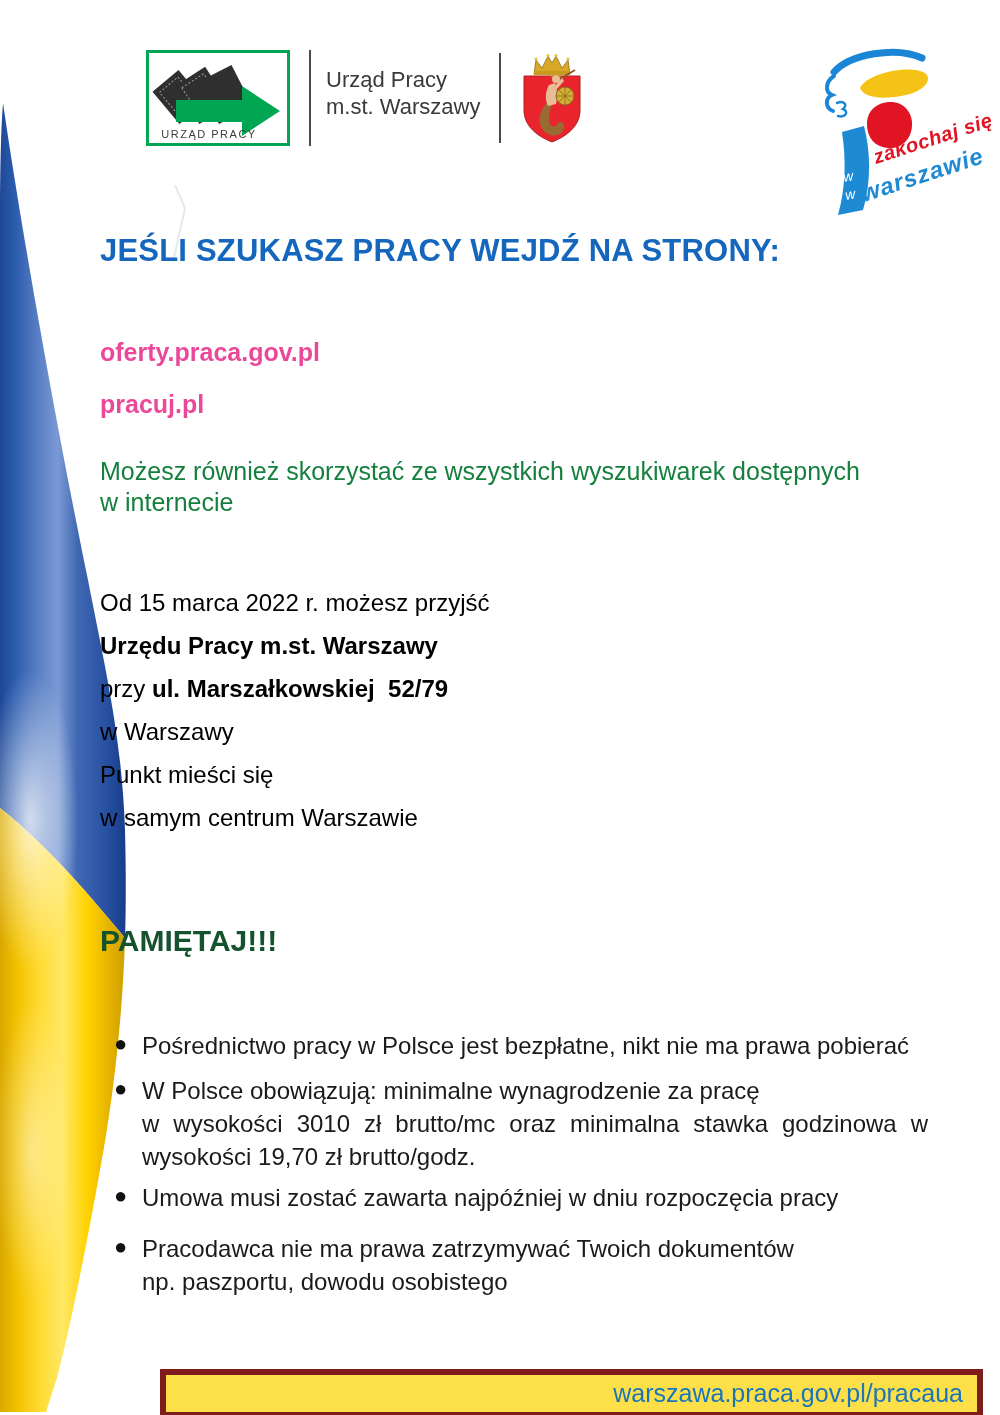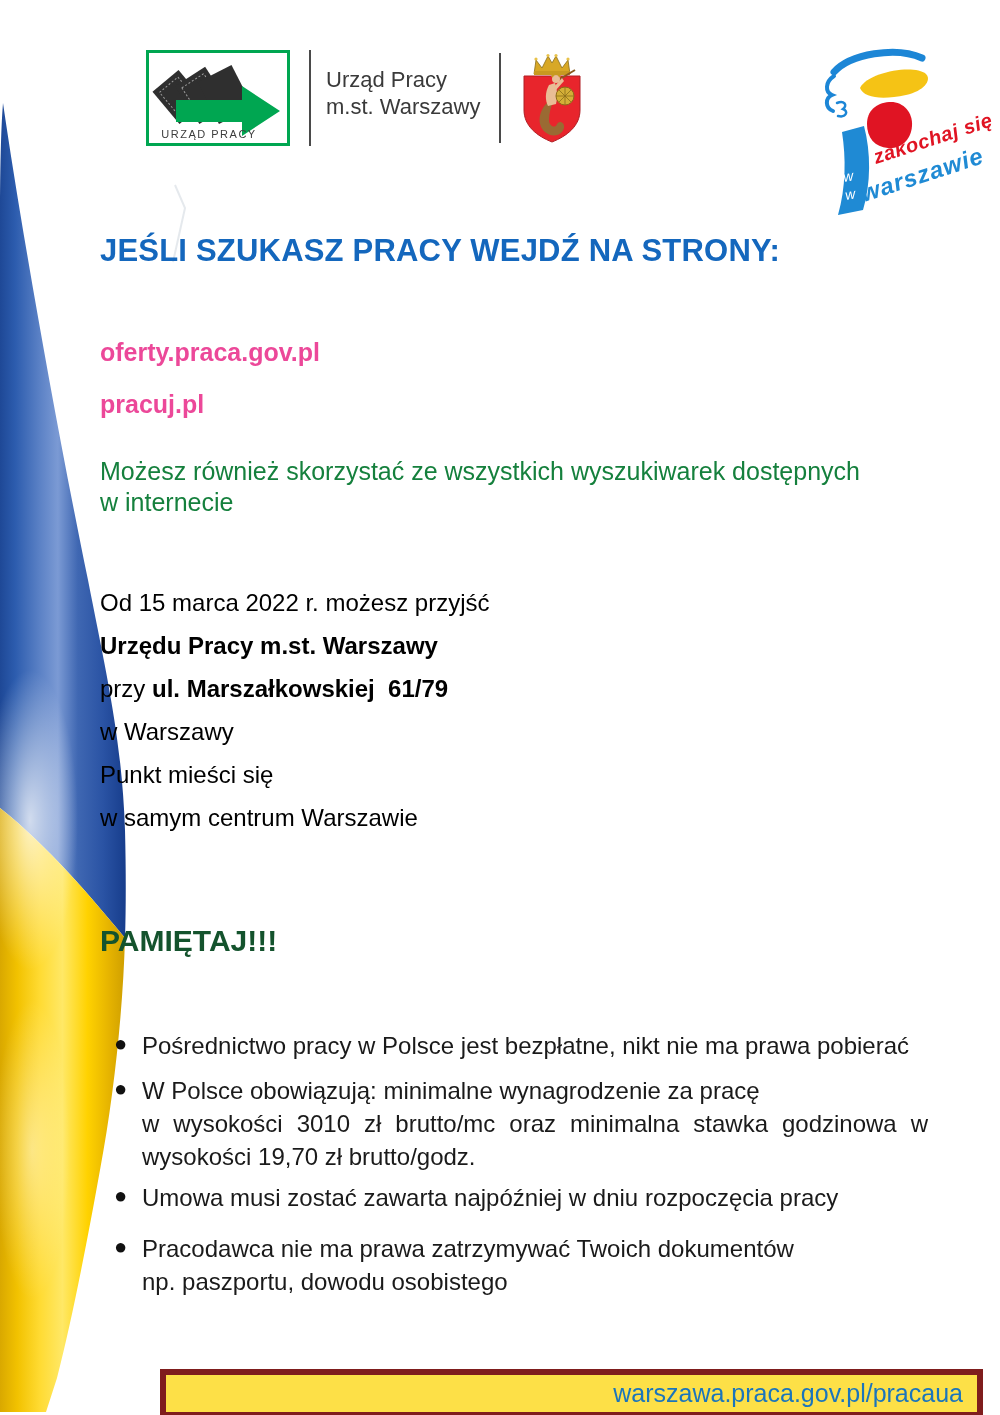--- a/index.html
+++ b/index.html
@@ -172,21 +172,21 @@
 <div class="col site site-2">pracuj.pl</div>
 
 <div class="col intro">
   <span>Możesz również skorzystać ze wszystkich wyszukiwarek dostępnych</span><br>
   <span>w internecie</span>
 </div>
 
 <div class="col visit">
   <div><span>Od 15 marca 2022 r. możesz przyjść</span></div>
   <div><b>Urzędu Pracy m.st. Warszawy</b></div>
-  <div><span>przy </span><b>ul. Marszałkowskiej  61/79</b></div>
+  <div><span>przy </span><b>ul. Marszałkowskiej  52/79</b></div>
   <div><span>w Warszawy</span></div>
   <div><span>Punkt mieści się</span></div>
   <div><span>w samym centrum Warszawie</span></div>
 </div>
 
 <div class="col reminder">PAMIĘTAJ!!!</div>
 
 <div class="bullets">
   <div class="bullet-item b1">
     <span class="dot">●</span>

